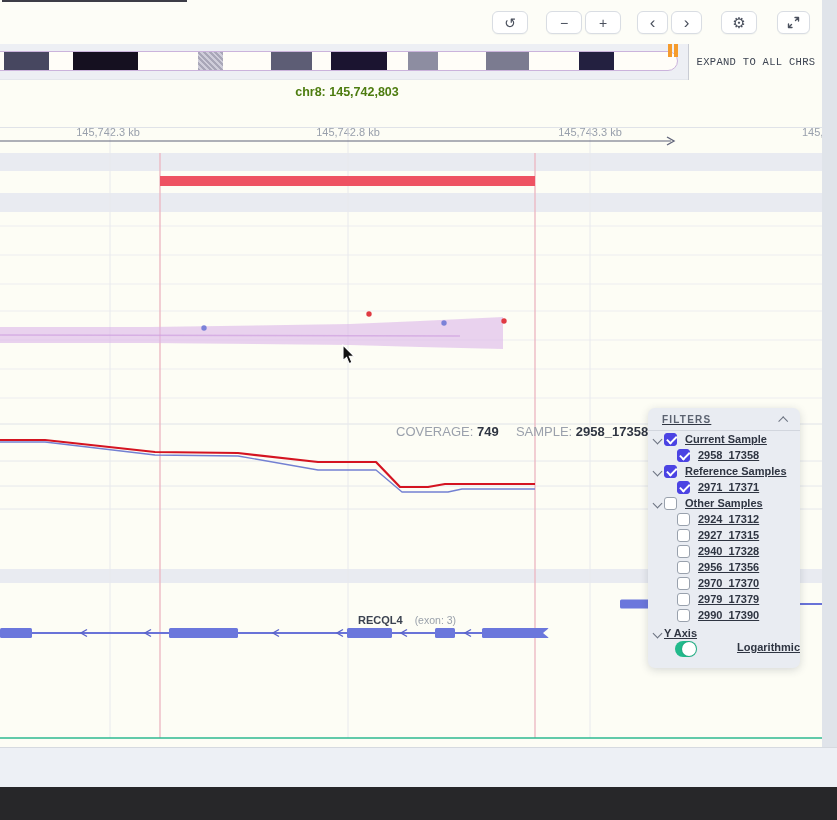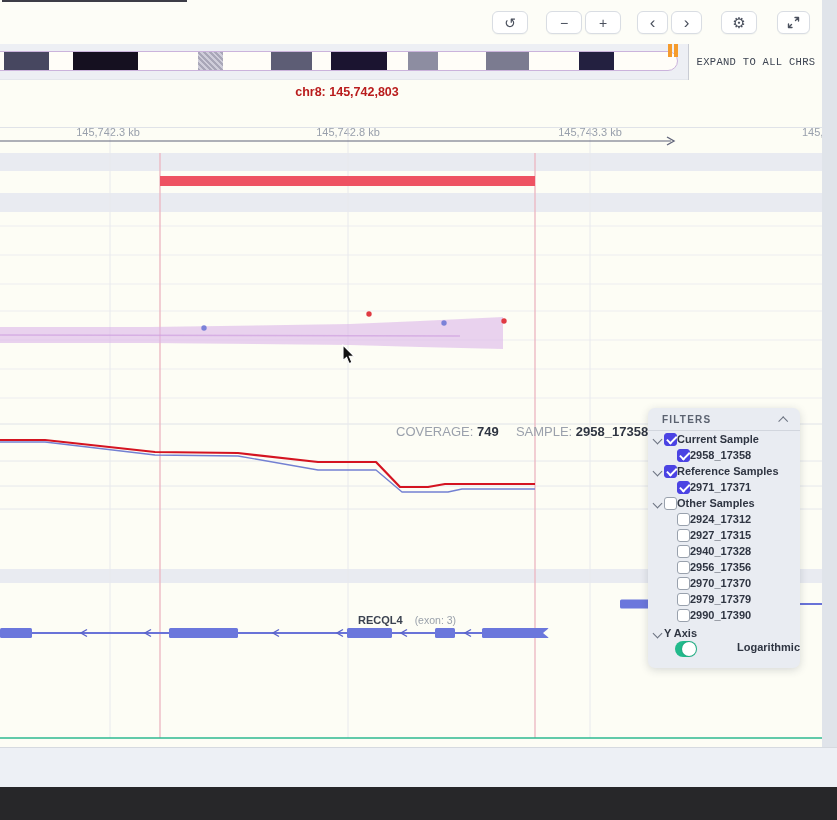--- a/index.html
+++ b/index.html
@@ -21,48 +21,48 @@
   #chrom-right { position:absolute; left:688px; top:0; width:134px; height:36px; background:#fdfdf7; border-left:1px solid #c9ccd4; }
   #expand-btn { position:absolute; left:0; top:0; width:134px; height:36px; display:flex; align-items:center; justify-content:center;
                 font-size:10.5px; letter-spacing:.3px; color:#3d4452; cursor:pointer; }
   #ideogram { position:absolute; left:-12px; top:7px; width:690px; height:20px; background:#fffdf8; border:1px solid #cbb3dc; border-radius:0 10px 10px 0; overflow:hidden; }
   .band { position:absolute; top:0; height:100%; }
   .band.hatch { background:repeating-linear-gradient(45deg,#a9a7b8 0 2px,#cfcdda 2px 4px); }
   .pos-marker { position:absolute; width:4px; height:14px; top:-1px; background:#f59b2c; z-index:3; }
 
   
   #locus-row { position:absolute; left:0; top:80px; width:822px; height:24px; }
-  #locus-label { position:absolute; left:347px; top:5px; transform:translateX(-50%); color:#b91c1c; font-weight:bold; font-size:12.5px; white-space:nowrap; }
+  #locus-label { position:absolute; left:347px; top:5px; transform:translateX(-50%); color:#4d7c0f; font-weight:bold; font-size:12.5px; white-space:nowrap; }
   #ruler-row { position:absolute; left:0; top:120px; width:822px; height:23px; }
   .tick-label { position:absolute; top:6px; transform:translateX(-50%); color:#99a0ac; font-size:11px; white-space:nowrap; }
   .tick-label.clip { transform:none; overflow:hidden; width:20px; }
 
   
   #content { position:absolute; left:0; top:127px; width:822px; height:620px; }
   #chart-svg { position:absolute; left:0; top:0; z-index:1; }
   .ov-text { position:absolute; z-index:2; white-space:nowrap; }
   #coverage-labels { left:366px; top:297px; font-size:13px; color:#9ba1ac;margin-left:30px; }
   #coverage-labels b { color:#2f3542; font-weight:bold; }
   #coverage-labels .gap { display:inline-block; width:10px; }
   #gene-label { left:358px; top:487px; font-size:11px; color:#3b4250; font-weight:bold; }
   #gene-label .exon-note { font-weight:normal; color:#9aa1ab; font-size:10.5px; margin-left:12px; }
   #cursor { position:absolute; left:342px; top:217px; z-index:4; }
 
   
   #filter-panel { position:absolute; left:648px; top:408px; width:152px; height:260px; background:#e9ecf2; border-radius:7px;
-                  box-shadow:0 2px 8px rgba(40,50,70,.18); z-index:5; font-size:11px; color:#2f3542; }
+                  box-shadow:0 2px 8px rgba(40,50,70,.18); z-index:5; font-size:11px; color:#2f3542;text-decoration:underline; }
   #filter-header { position:relative; height:23px; border-bottom:1px solid #d2d6de; display:flex; align-items:center; padding-left:14px;
                    font-size:10px; letter-spacing:1.2px; color:#5b6270; font-weight:bold; cursor:pointer; }
   .chev { display:inline-block; width:7px; height:7px; border-left:1.6px solid #6b7280; border-bottom:1.6px solid #6b7280; }
   .chev.up { transform:rotate(135deg) translate(0,-1px); position:absolute; right:14px; top:9px; }
   .chev.down { transform:rotate(-45deg); }
   .f-row { display:flex; align-items:center; height:16px; cursor:pointer; }
   .f-row .chev-cell { width:16px; padding-left:6px; }
   .f-row.child { padding-left:29px; }
-  .f-row .lbl { font-weight:bold; white-space:nowrap; }
+  .f-row .lbl { font-weight:bold; margin-left:8px; white-space:nowrap; }
   .cbx { width:13px; height:13px; border-radius:3px; background:#fff; border:1.5px solid #99a1ad; position:relative; flex:0 0 13px; }
   .cbx.on { background:#4b43e3; border-color:#4b43e3; }
   .cbx.on::after { content:""; position:absolute; left:3.5px; top:0.5px; width:4px; height:7.5px;
                    border-right:2px solid #fff; border-bottom:2px solid #fff; transform:rotate(45deg); }
   #yaxis-row { display:flex; align-items:center; height:16px; margin-top:2px; }
   #yaxis-row .lbl { font-weight:bold; margin-left:6px; }
   #toggle-row { display:flex; align-items:flex-start; height:24px;gap:31px; }
   #log-toggle { position:relative; margin-left:27px; width:31px; height:16px; border-radius:9px; background:#22ba8c; cursor:pointer; }
   #log-toggle .knob { position:absolute; right:1px; top:1px; width:14px; height:14px; border-radius:50%; background:#fff; box-shadow:0 0 2px rgba(0,0,0,.25); }
   #toggle-row .lbl { font-weight:bold; margin-left:9px; }

